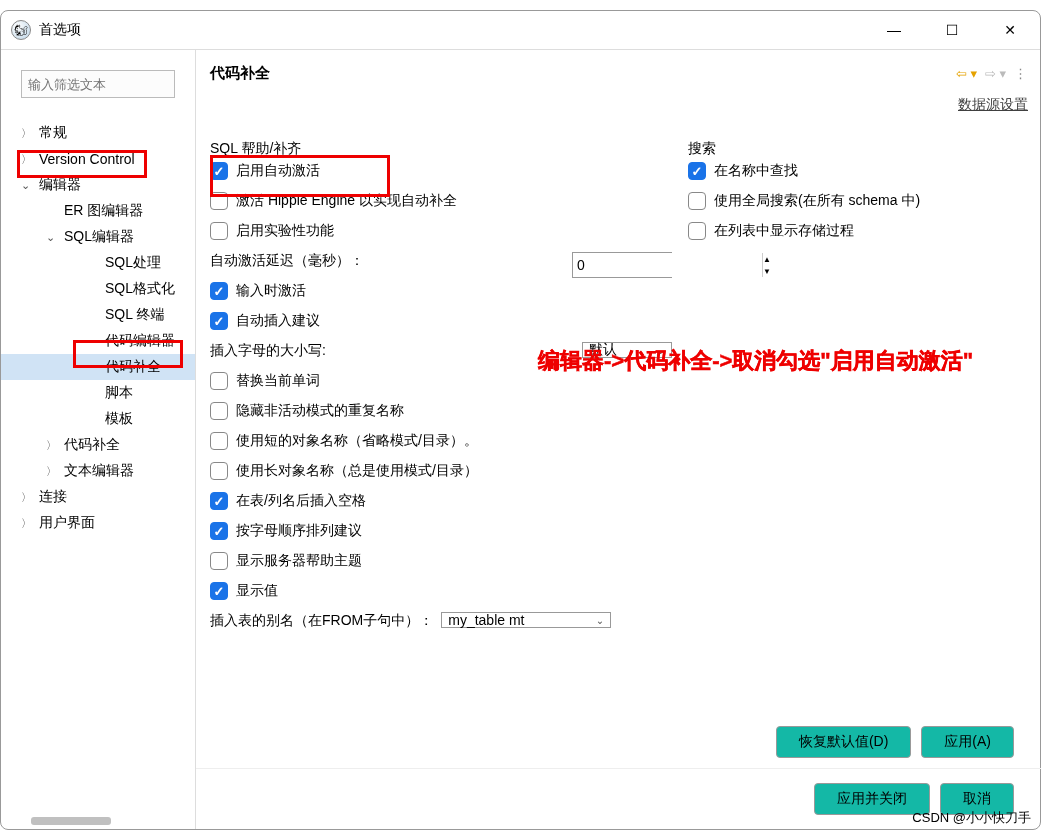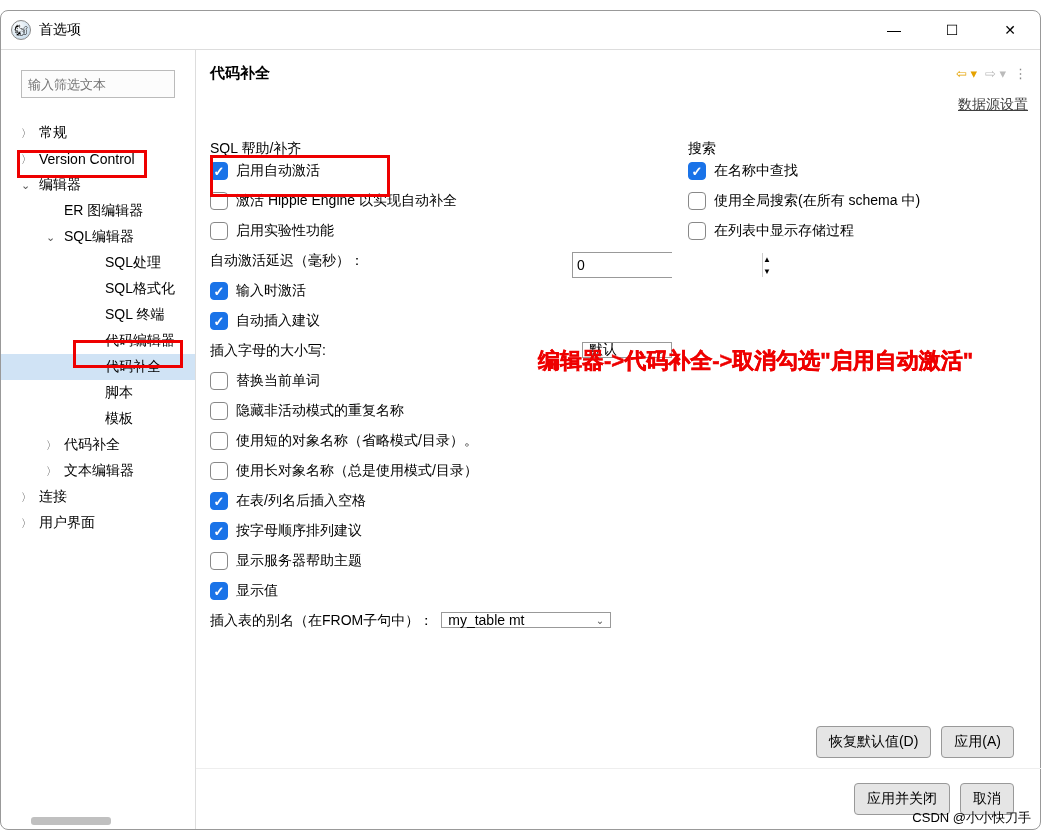--- a/index.html
+++ b/index.html
@@ -40,21 +40,21 @@
 .chk.checked::after { content: "✓"; font-weight: bold; }
 .spin { width: 100px; height: 26px; border: 1px solid #999; display: flex; }
 .spin input { border: none; flex: 1; padding: 0 4px; font-size: 14px; outline: none; }
 .spin-btns { width: 18px; display: flex; flex-direction: column; border-left: 1px solid #ccc; font-size: 8px; }
 .spin-btns div { flex:1; display:flex;align-items:center;justify-content:center;cursor:pointer; }
 .select { width: 170px; height: 16px; border: 1px solid #999; background: #fff; display: flex; align-items: center; padding: 0 6px; font-size: 14px; cursor: pointer; }
 .select.small { width: 90px; }
 .select .v { flex: 1; }
 .select .caret { font-size: 10px; color: #555; }
 .btn-row { display: flex; justify-content: flex-end; gap: 10px; padding: 10px 14px 6px; }
-.btn { height: 32px; padding: 0 12px; border: 1px solid #999; border-radius: 4px; background: #e5e5e5; font-size: 14px; cursor: pointer; display:flex;align-items:center; }
+.btn { height: 32px; padding: 0 22px; border: 1px solid #999; border-radius: 4px; background: #14b8a6; font-size: 14px; cursor: pointer; display:flex;align-items:center; }
 .sep { height:1px; background:#eee; margin: 4px -14px; }
 .annotation { position: absolute; top: 296px; left: 342px; color: #e00; font-size: 22px; font-weight: bold; -webkit-text-stroke: 0.5px #e00; pointer-events: none; white-space: nowrap; }
 .watermark { position: absolute; bottom: 6px; right: 10px; color: #000000; font-size: 13px; }
 .hi-box1 { position:absolute; border:3px solid #e00; pointer-events:none; }
 </style>
 </head>
 <body>
 
 <div class="window">
   <div class="titlebar">

